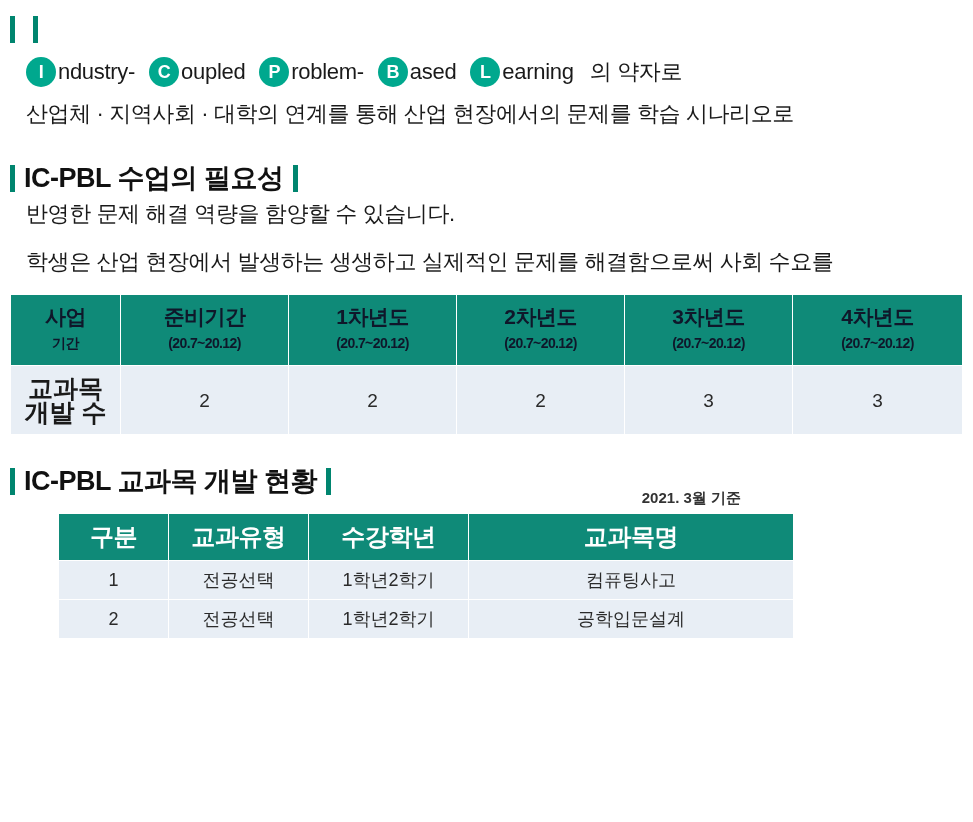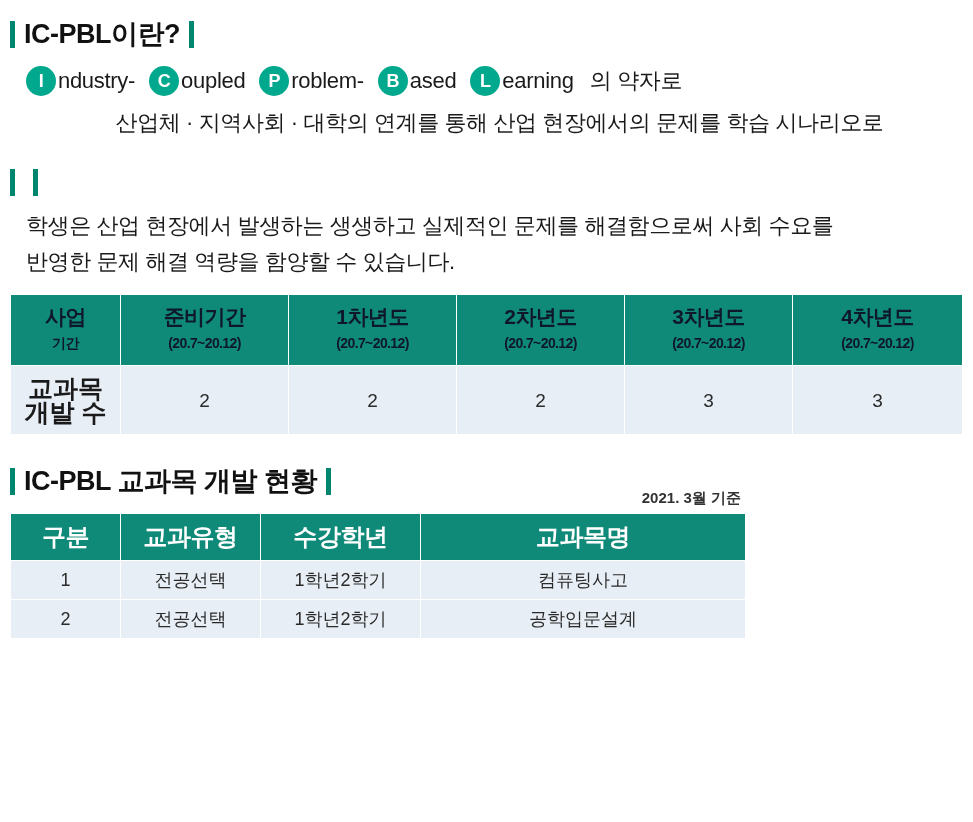--- a/index.html
+++ b/index.html
@@ -77,21 +77,20 @@
   .acronym-line .tail {
     margin-left: 2px;
   }
   .para {
     font-size: 22px;
     line-height: 33px;
     color: #1a1a1a;
     letter-spacing: -0.4px;
     margin-top: 10px;
     white-space: nowrap;
-    text-align: center;
   }
 
   .sec2-head { margin: 30px 0 0 10px; }
   .sec1-head { margin: 16px 0 0 10px; }
   .sec3-head { margin: 32px 0 0 10px; }
   .sec4-head { margin: 28px 0 0 10px; }
 
   .body-text {
     margin: 12px 0 0 26px;
     font-size: 22px;
@@ -142,20 +141,21 @@
     line-height: 24px;
   }
   .plan-table td.rowhead .sub {
     display: block;
   }
 
   
   .status-wrap {
     position: relative;
     margin-top: 6px;
+    padding-left: 48px;
   }
   .status-note {
     position: absolute;
     right: 232px;
     top: -24px;
     font-size: 15px;
     font-weight: bold;
     color: #333333;
   }
   .status-table {
@@ -181,21 +181,20 @@
     text-align: center;
   }
 </style>
 </head>
 <body>
 
 <div class="page">
 
   <div class="heading sec1-head">
     <span class="bar"></span>
-    <span>IC-PBL이란?</span>
     <span class="bar right"></span>
   </div>
 
   <div class="intro">
     <div class="acronym-line">
       <span class="circle">I</span>
       <span class="word">ndustry-</span>
       <span class="circle">C</span>
       <span class="word">oupled</span>
       <span class="circle">P</span>
@@ -204,24 +203,25 @@
       <span class="word">ased</span>
       <span class="circle">L</span>
       <span class="word">earning</span>
       <span class="tail">의 약자로</span>
     </div>
     <div class="para">산업체 · 지역사회 · 대학의 연계를 통해 산업 현장에서의 문제를 학습 시나리오로</div>
   </div>
 
   <div class="heading sec2-head">
     <span class="bar"></span>
+    <span>IC-PBL 수업의 필요성</span>
     <span class="bar right"></span>
   </div>
+  <div class="body-text" style="margin-top:0">반영한 문제 해결 역량을 함양할 수 있습니다.</div>
   <div class="body-text">학생은 산업 현장에서 발생하는 생생하고 실제적인 문제를 해결함으로써 사회 수요를</div>
-  <div class="body-text" style="margin-top:0">반영한 문제 해결 역량을 함양할 수 있습니다.</div>
 
 
   <table class="plan-table">
     <colgroup>
       <col style="width:110px">
       <col style="width:168px">
       <col style="width:168px">
       <col style="width:168px">
       <col style="width:168px">
       <col style="width:170px">

